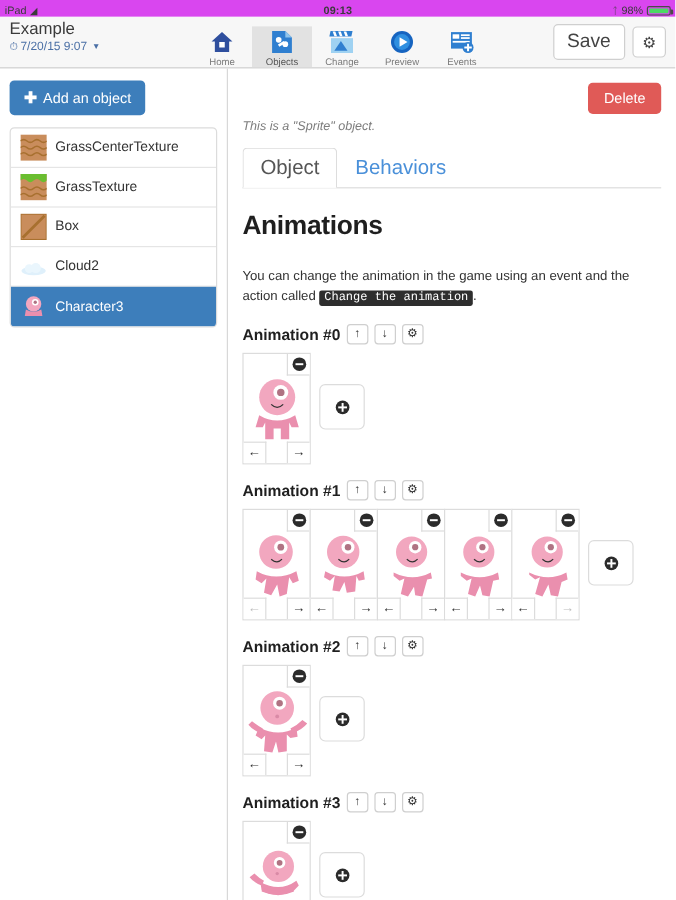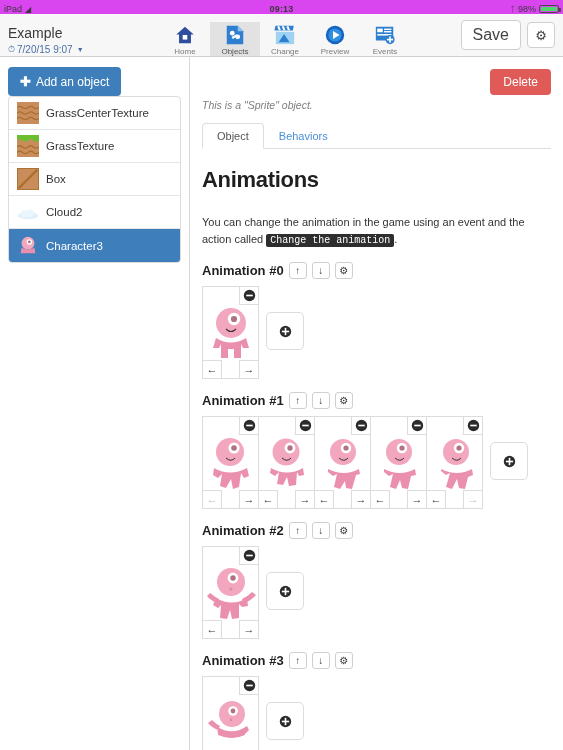--- a/index.html
+++ b/index.html
@@ -36,21 +36,21 @@
   .batt > i { display:block; height:100%; width:98%; background:#4cd964; border-radius:1px;}
 
   
   .navbar {
     height: 43px; width:100%;
     background: #f7f7f7;
     border-bottom: 1px solid #d0d0d0;
     display:flex; align-items:stretch; position:relative;
   }
   .proj-info {
-    padding: 2px 0 0 8px; display:flex; flex-direction:column; justify-content:flex-end;
+    padding: 2px 0 0 8px; display:flex; flex-direction:column; justify-content:flex-start;
     width: 160px;
   }
   .proj-title { font-size: 14px; color:#3a3a3a; line-height:15px; }
   .proj-date { font-size: 10px; color:#4a6fa5; display:flex; align-items:center; gap:2px; line-height:13px; margin-top:2px;}
   .clock-ico { font-size:9px; }
   .caret { font-size:7px; margin-left:2px; }
 
   .nav-tabs { display:flex; align-items:flex-end; }
   .nav-tab {
     width: 50px; display:flex; flex-direction:column; align-items:center; justify-content:center;
@@ -80,21 +80,21 @@
     width: 190px; border-right:1px solid #d8d8d8; background:#fff;
     padding: 10px 8px; flex-shrink:0;
   }
   .add-obj-btn {
     background:#3d7ebb; border:none; border-radius:4px; color:#fff;
     font-size:12px; padding:7px 12px; display:inline-flex; align-items:center; gap:5px;
     cursor:pointer;
   }
   .add-obj-btn .plus { font-size:13px; font-weight:bold; }
   .obj-list {
-    margin-top:0; border:1px solid #dcdcdc; border-radius:4px; overflow:hidden; background:#fff;
+    margin-top:10px; border:1px solid #dcdcdc; border-radius:4px; overflow:hidden; background:#fff;
   }
   .obj-row {
     display:flex; align-items:center; gap:7px; padding:5px 8px;
     border-bottom:1px solid #e5e5e5; font-size:11.5px; color:#333; cursor:pointer;
     height:33px;
   }
   .obj-row:last-child { border-bottom:none; }
   .obj-row.selected { background:#3d7ebb; color:#fff; }
   .obj-thumb { width:22px; height:22px; flex-shrink:0; display:block; }
 
@@ -110,21 +110,21 @@
     color:#4a90d9; border-bottom:1px dotted #9cc4e8; cursor:pointer;
   }
   .btn-delete {
     margin-left:auto; background:#e05a57; color:#fff; border:none; border-radius:4px;
     font-size:12px; padding:6px 13px; cursor:pointer;
   }
   .subtitle { font-size:10.5px; color:#7d7d7d; font-style:italic; margin-top:4px; }
 
   .tabs { display:flex; margin-top:12px; border-bottom:1px solid #dddddd; }
   .tab {
-    font-size:11px; padding:6px 14px; color:#4a90d9; cursor:pointer;
+    font-size:17px; padding:6px 14px; color:#4a90d9; cursor:pointer;
     border:1px solid transparent; border-radius:4px 4px 0 0; margin-bottom:-1px;
   }
   .tab.active {
     color:#555; background:#fff; border-color:#dddddd #dddddd #fff;
   }
 
   .sec-title { font-size:22px; font-weight:bold; color:#1f1f1f; margin-top:18px; letter-spacing:-0.3px;}
   .sec-desc { font-size:11px; color:#333; margin-top:21px; line-height:17px; max-width:345px;}
   .code-badge {
     background:#2e2e2e; color:#fff; font-family:"Liberation Mono", monospace;

